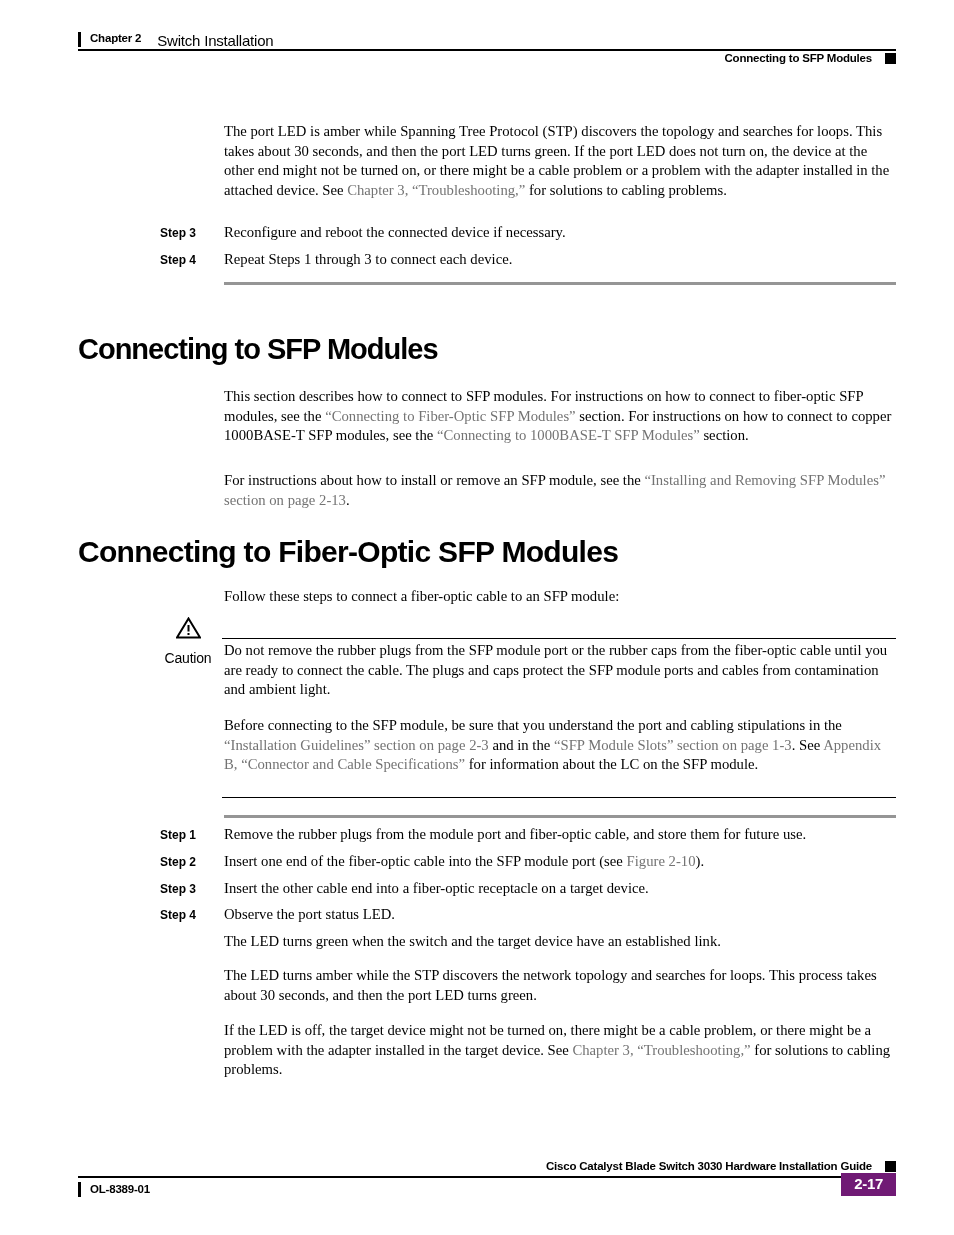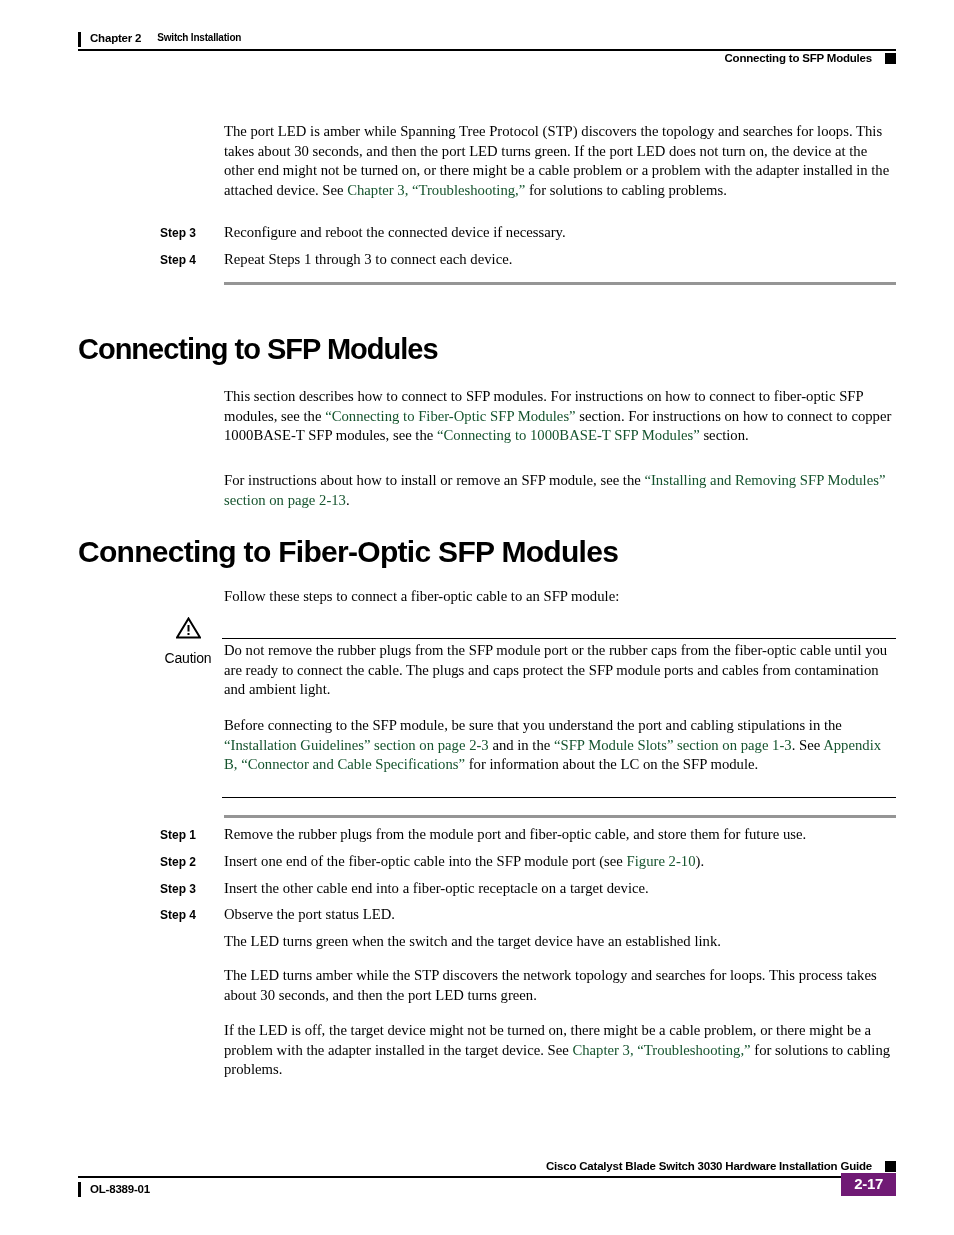--- a/index.html
+++ b/index.html
@@ -38,22 +38,22 @@
   }
   .hdr-chapter {
     font-family: "Liberation Sans", "DejaVu Sans", sans-serif;
     font-weight: bold;
     font-size: 11.5px;
     letter-spacing: -0.2px;
     white-space: nowrap;
   }
   .hdr-chapter-title {
     font-family: "Liberation Sans", "DejaVu Sans", sans-serif;
-    font-weight: bold;
-    font-size: 10px;
+    font-weight: normal;
+    font-size: 15px;
     letter-spacing: -0.2px;
     margin-left: 16px;
     white-space: nowrap;
   }
   .hdr-rule {
     position: absolute;
     left: 78px;
     top: 49px;
     width: 818px;
     height: 2.2px;
@@ -104,21 +104,21 @@
     font-size: 12px;
     width: 64px;
     flex: 0 0 64px;
     padding-top: 1px;
   }
   .steptext {
     flex: 1 1 auto;
   }
 
   a.lnk, .lnk {
-    color: #14532d;
+    color: #737373;
     text-decoration: none;
   }
 
   
   .rule-gray {
     position: absolute;
     left: 224px;
     width: 672px;
     height: 3px;
     background: #959595;

